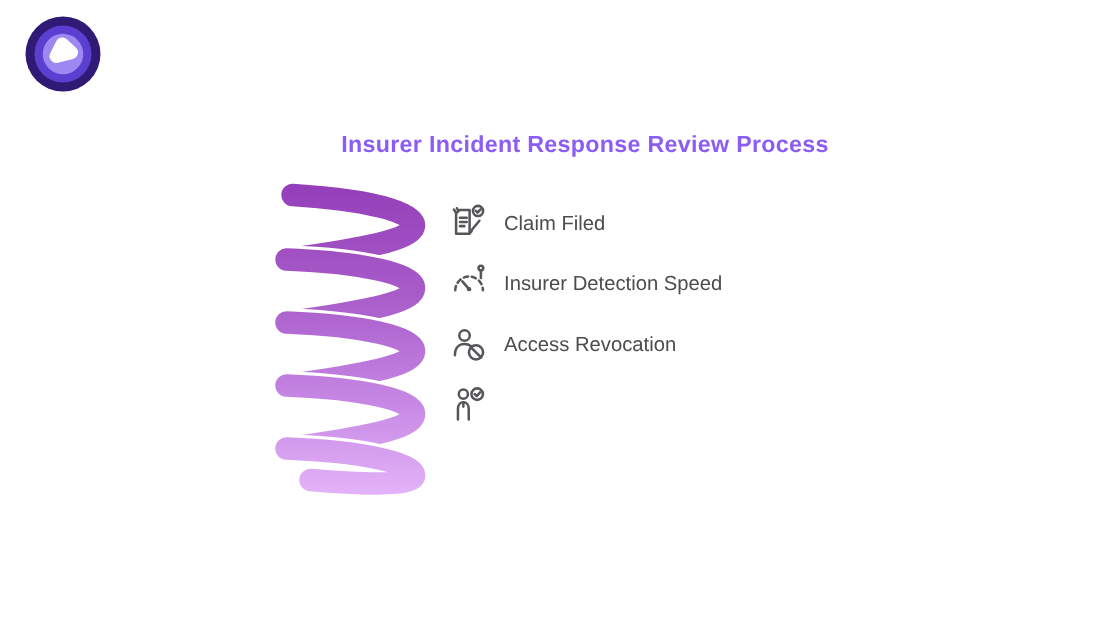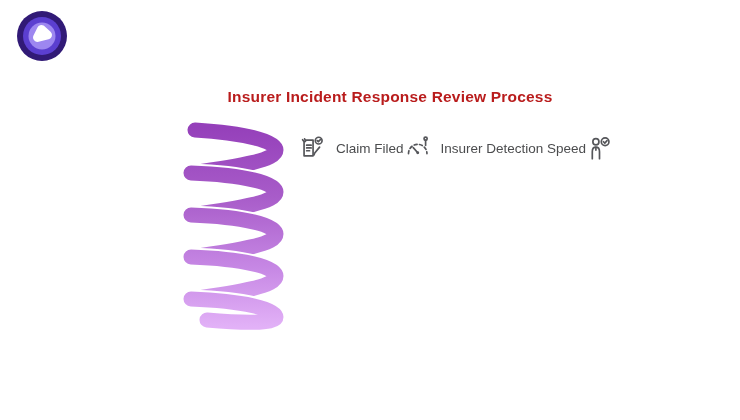--- a/index.html
+++ b/index.html
@@ -7,24 +7,24 @@
     width:740px;height:420px;
     background:#ffffff;
     font-family:"Liberation Sans","DejaVu Sans",sans-serif;
     position:relative;overflow:hidden;
   }
   .canvas{position:absolute;inset:0;}
   .brand-logo{position:absolute;left:16px;top:10px;width:52px;height:52px;}
   .page-title{
     position:absolute;left:150px;top:88px;width:480px;
     text-align:center;font-size:15.5px;font-weight:bold;
-    color:#b91c1c;letter-spacing:.2px;margin:0;
+    color:#8b5cf6;letter-spacing:.2px;margin:0;
   }
   .spiral{position:absolute;left:181px;top:117px;width:108px;height:214px;}
-  .steps{position:absolute;left:299px;top:132px;display:flex;flex-direction:row;text-align:right;}
+  .steps{position:absolute;left:299px;top:132px;display:flex;flex-direction:column;text-align:right;}
   .step{display:flex;align-items:center;height:32px;margin-bottom:8.5px;}
   .step .icon{width:27px;height:27px;flex:0 0 27px;}
   .step .icon svg{width:27px;height:27px;display:block;}
   .step .label{margin-left:10px;font-size:13.5px;color:#4b4c4e;white-space:nowrap;}
   .ic{fill:none;stroke:#55565a;stroke-width:1.5;stroke-linecap:round;stroke-linejoin:round;}
 </style>
 </head>
 <body>
 
 <div class="canvas">
@@ -97,20 +97,33 @@
             <path d="M12.2 15.8L8.2 11.2"></path>
             <circle cx="12.2" cy="15.8" r="1.3" fill="#55565a" stroke="none"></circle>
             <path d="M19.2 9.2V4.6"></path>
             <circle cx="19.2" cy="3.3" r="1.4"></circle>
           </g>
         </svg>
       </span>
       <span class="label">Insurer Detection Speed</span>
     </div>
 
+    <div class="step">
+      <span class="icon">
+        <svg viewBox="0 0 24 24">
+          <g class="ic">
+            <circle cx="9.5" cy="6.8" r="3.1"></circle>
+            <path d="M3.8 18.5c0-4.6 2.7-6.6 5.7-6.6 1.6 0 2.7.4 3.7 1.2"></path>
+            <circle cx="16.3" cy="16.8" r="4.2"></circle>
+            <path d="M13.3 13.8l6 6"></path>
+          </g>
+        </svg>
+      </span>
+      <span class="label">Access Revocation</span>
+    </div>
 
 
     <div class="step">
       <span class="icon">
         <svg viewBox="0 0 24 24">
           <g class="ic">
             <circle cx="17" cy="6" r="3.4"></circle>
             <path d="M15.5 6l1.2 1.2 2-2.2"></path>
             <circle cx="8.8" cy="6" r="2.7"></circle>
             <path d="M5.6 21v-6.2c0-2.6 1.4-4 3.2-4s3.2 1.4 3.2 4V21"></path>

